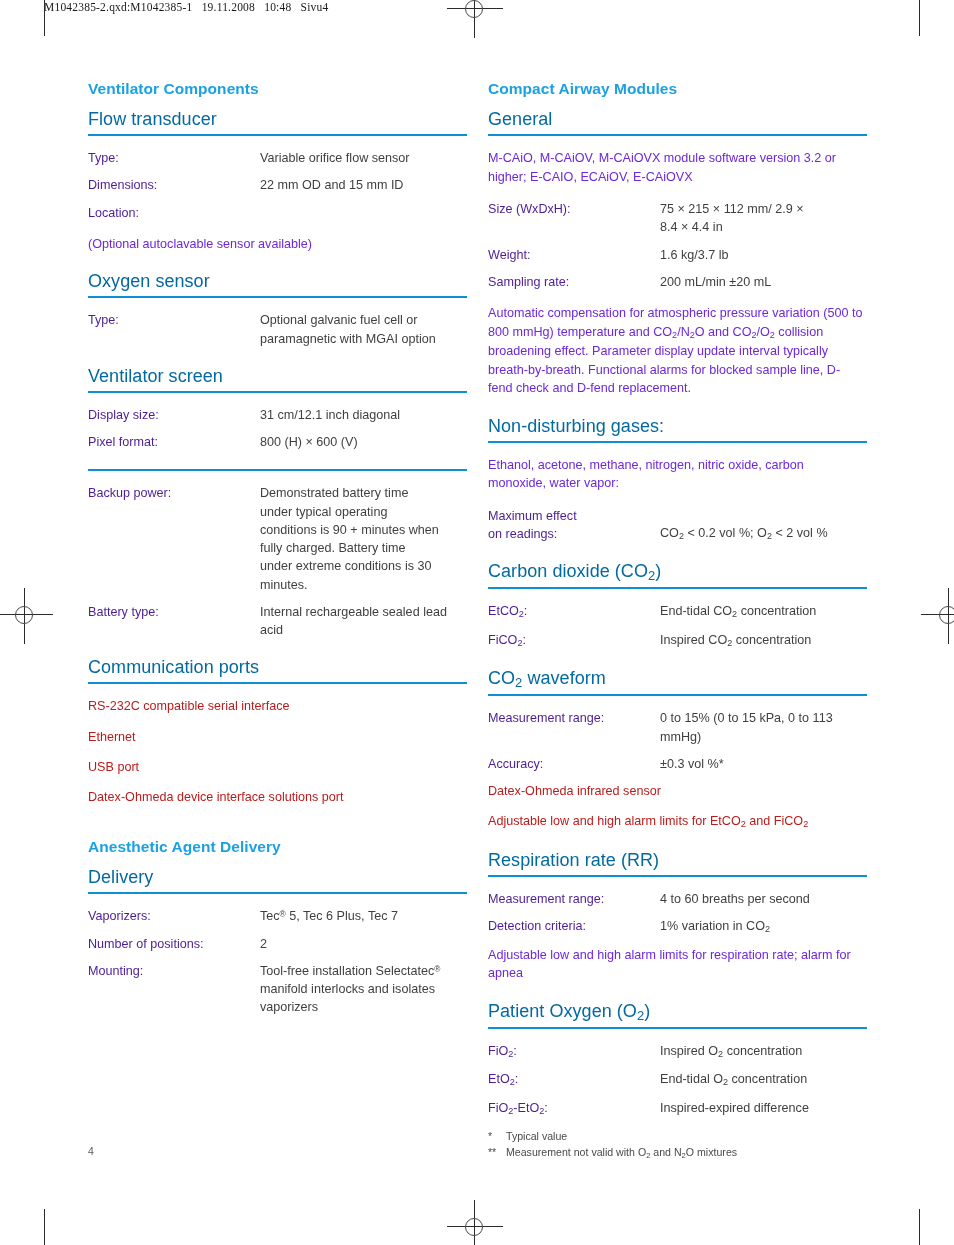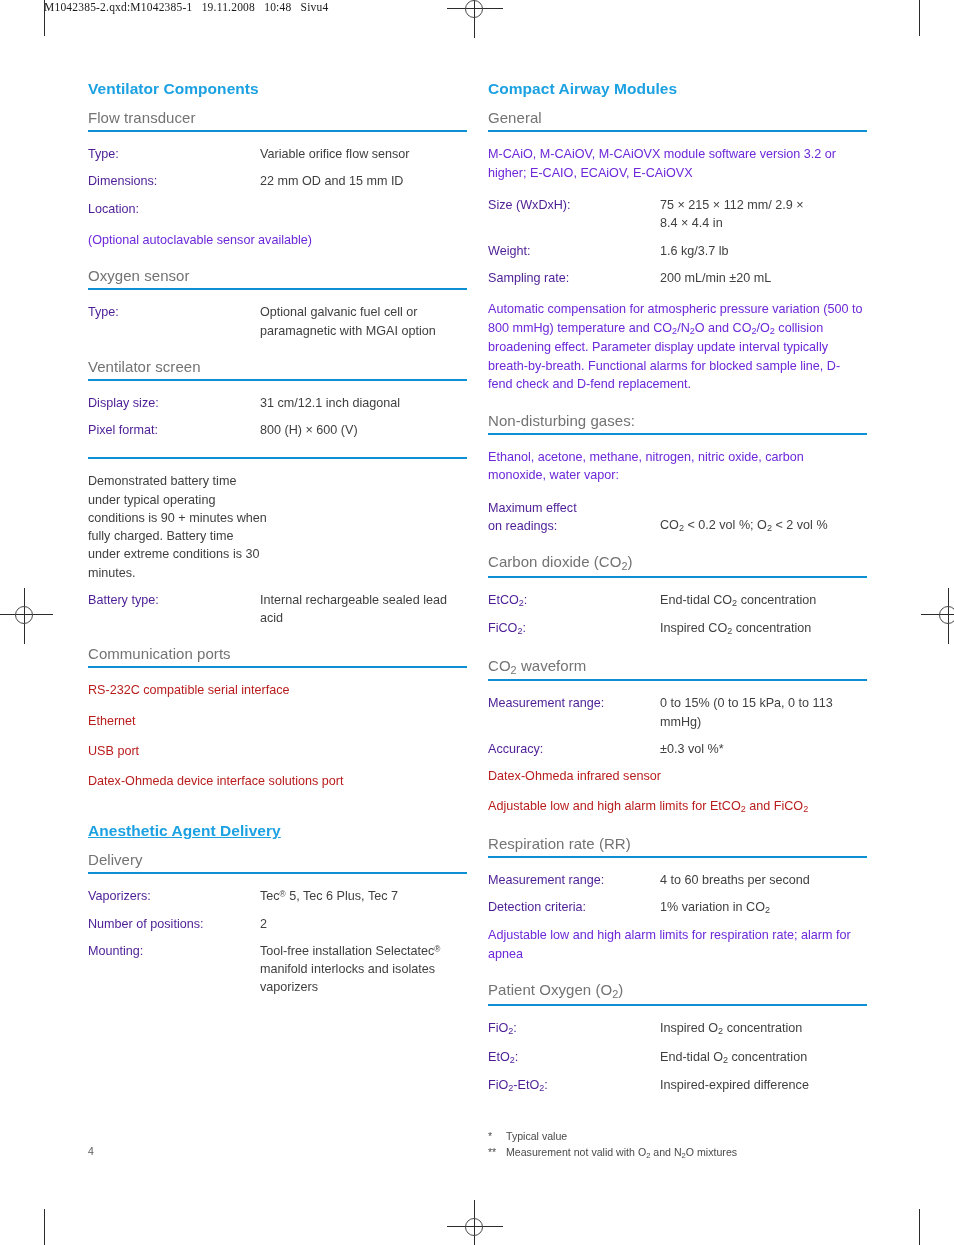--- a/index.html
+++ b/index.html
@@ -75,26 +75,26 @@
   .col-left  { left: 88px;  width: 379px; }
   .col-right { left: 488px; width: 379px; }
 
   h1.section {
     font-size: 15.5px;
     font-weight: bold;
     color: #1ba1e2;
     margin: 0 0 11px 0;
     letter-spacing: 0.05px;
   }
-  h1.section.spaced { margin-top: 32px; text-decoration: underline; }
+  h1.section.spaced { margin-top: 32px; }
 
   h2.sub {
-    font-size: 15px;
+    font-size: 18px;
     font-weight: normal;
-    color: #737373;
+    color: #0369a1;
     margin: 0;
     padding: 0 0 4px 0;
     letter-spacing: 0.05px;
   }
   .rule {
     height: 2px;
     background: #0e8fd4;
     margin: 0 0 13px 0;
   }
   .block { margin-bottom: 18px; }
@@ -224,20 +224,21 @@
       </div>
       <div class="row">
         <div class="lab">Pixel format:</div>
         <div class="val">800 (H) × 600 (V)</div>
       </div>
     </div>
 
     <div class="block">
       <div class="rule"></div>
       <div class="row">
+        <div class="lab">Backup power:</div>
         <div class="val" style="max-width:180px">Demonstrated battery time under typical operating conditions is 90 + minutes when fully charged. Battery time under extreme conditions is 30 minutes.</div>
       </div>
       <div class="row">
         <div class="lab">Battery type:</div>
         <div class="val" style="max-width:190px">Internal rechargeable sealed lead acid</div>
       </div>
     </div>
 
     <div class="block">
       <h2 class="sub">Communication ports</h2>

